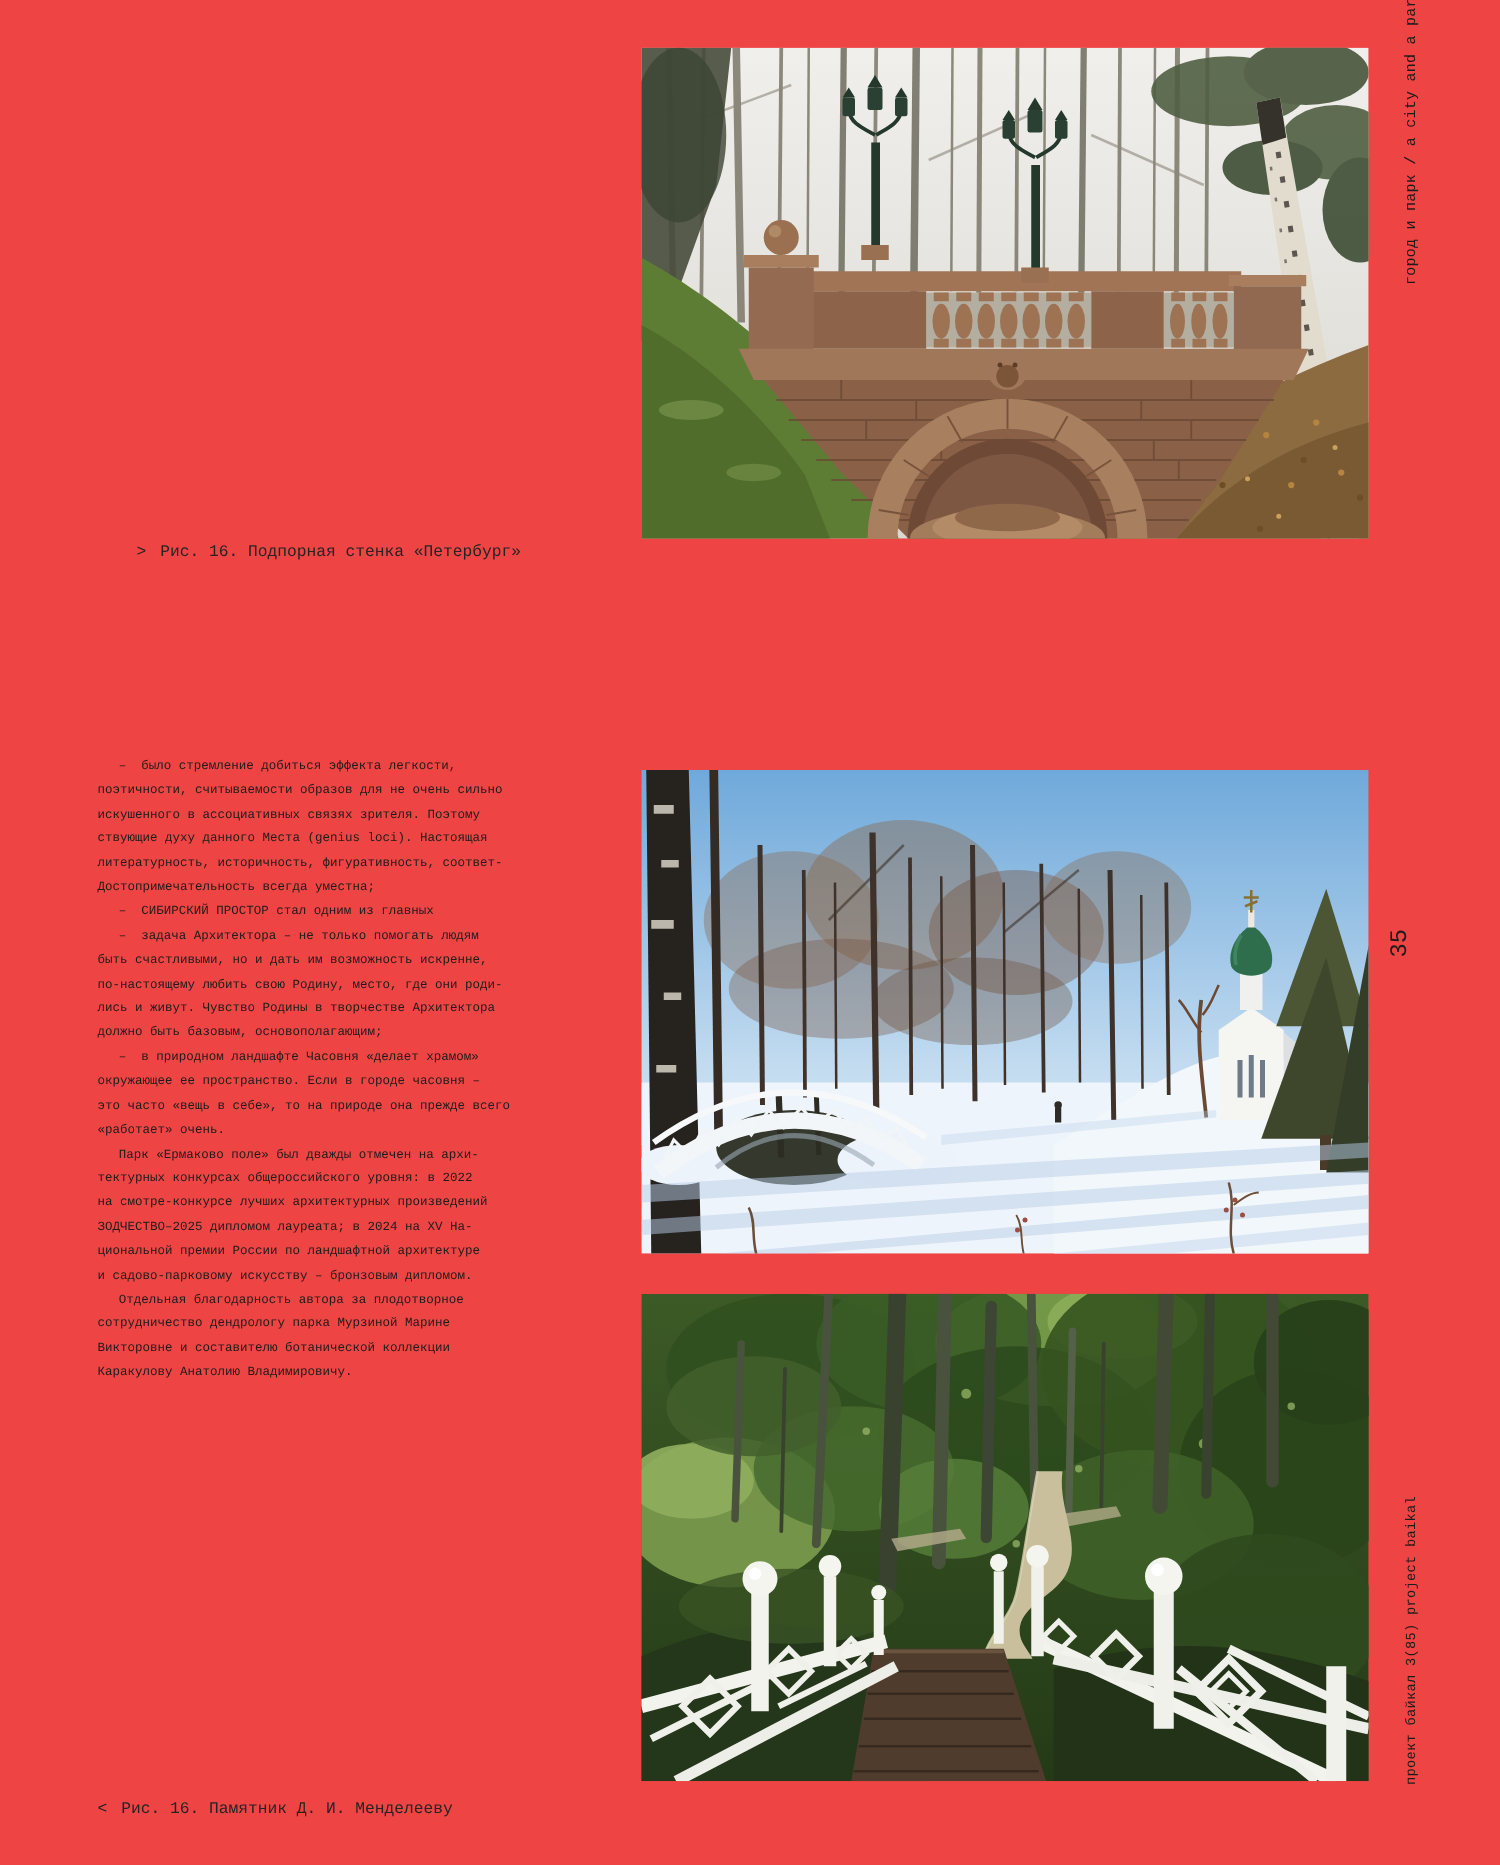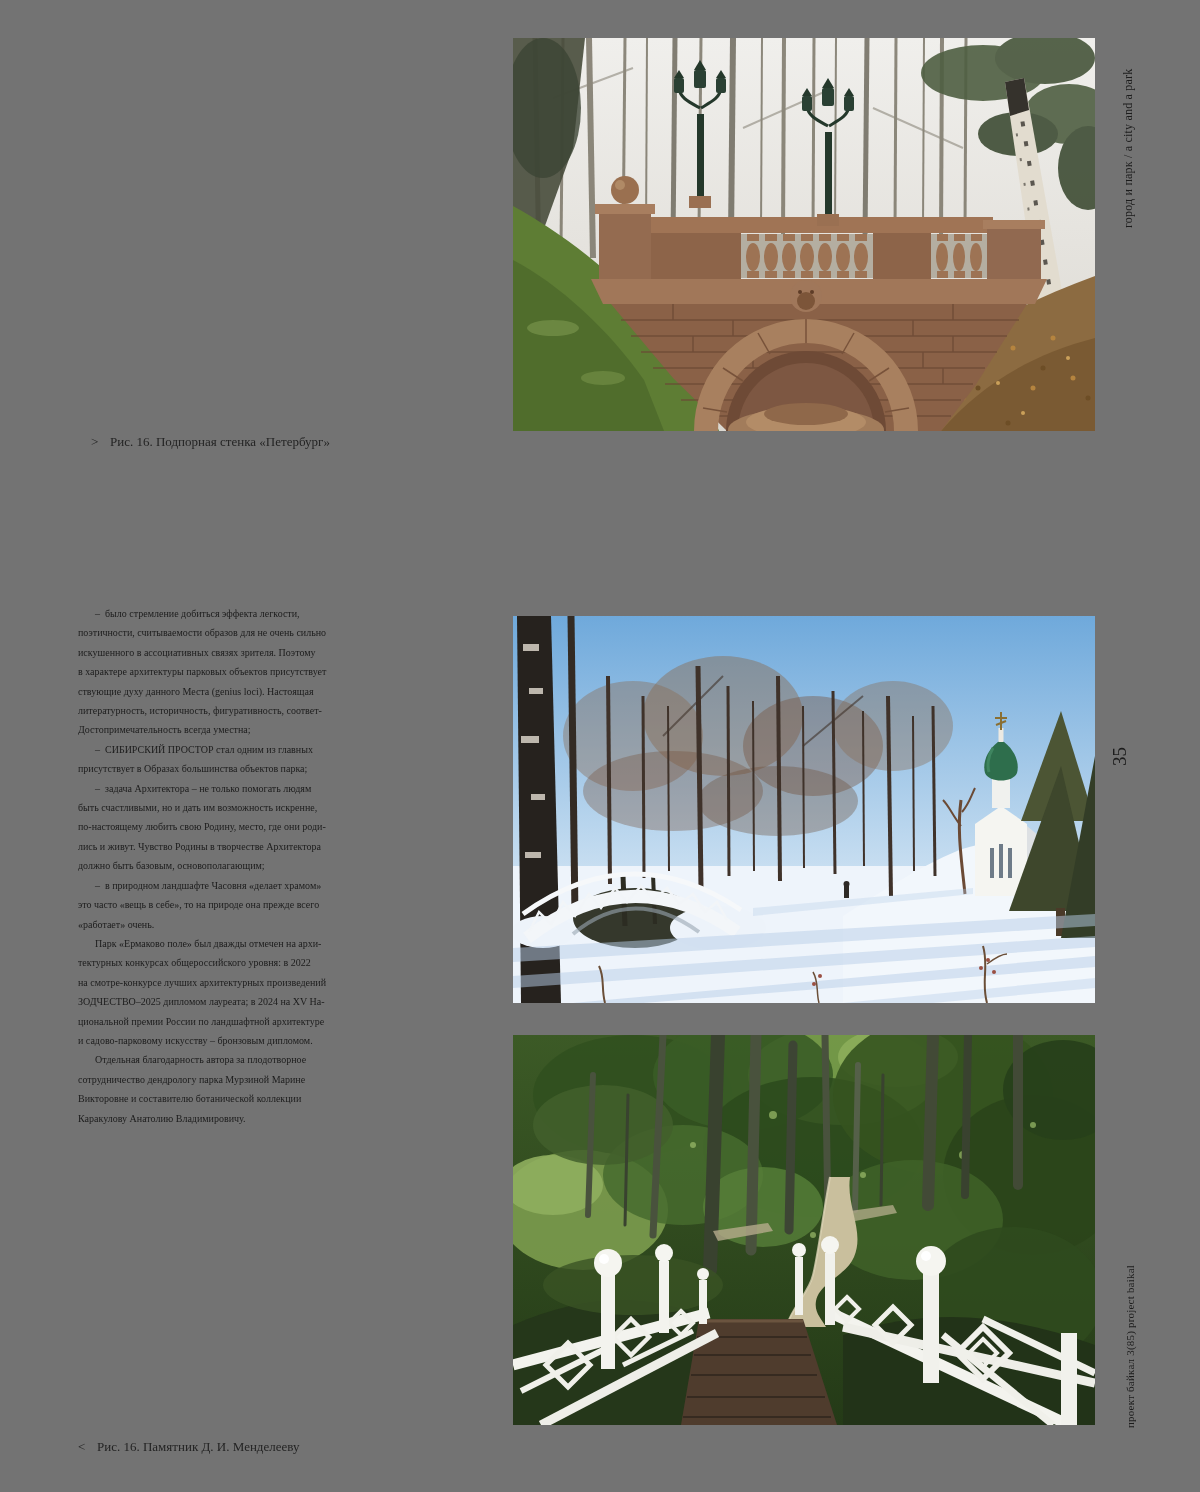--- a/index.html
+++ b/index.html
@@ -1,17 +1,17 @@
 <!DOCTYPE html>
 <html><head>
 <meta charset="utf-8">
 <style>
   html,body{margin:0;padding:0;background:#ffffff;}
-  .page{position:relative;width:1200px;height:1492px;background:#737373;overflow:hidden;
-        font-family:Liberation Serif, serif;color:#1f1f1f;}
+  .page{position:relative;width:1200px;height:1492px;background:#ef4444;overflow:hidden;
+        font-family:Liberation Mono, monospace;color:#1f1f1f;}
   
   .caption{position:absolute;font-size:13px;line-height:23px;color:#242424;white-space:pre;}
   .cap-marker{display:inline-block;width:19px;}
   .caption-top{left:78px;top:407px;}
   .caption-b{left:78px;top:1389px;}
   .cap-row{display:block;}
   
   .article{position:absolute;left:78px;top:604px;width:420px;}
   .para{margin:0;}
   .line{white-space:pre;font-size:10px;line-height:19.4px;color:#1c1c1c;}
@@ -35,38 +35,37 @@
 
   <div class="caption caption-top">
     <span class="cap-marker">&gt;</span><span>Рис. 16. Подпорная стенка «Петербург»</span>
   </div>
 
   <div class="article" id="article">
       <div class="para">
         <div class="line first">–  было стремление добиться эффекта легкости,</div>
         <div class="line">поэтичности, считываемости образов для не очень сильно</div>
         <div class="line">искушенного в ассоциативных связях зрителя. Поэтому</div>
-        <div class="line">в характере архитектуры парковых объектов присутствует</div>
         <div class="line">ствующие духу данного Места (genius loci). Настоящая</div>
         <div class="line">литературность, историчность, фигуративность, соответ-</div>
         <div class="line">Достопримечательность всегда уместна;</div>
       </div>
       <div class="para">
         <div class="line first">–  СИБИРСКИЙ ПРОСТОР стал одним из главных</div>
-        <div class="line">присутствует в Образах большинства объектов парка;</div>
       </div>
       <div class="para">
         <div class="line first">–  задача Архитектора – не только помогать людям</div>
         <div class="line">быть счастливыми, но и дать им возможность искренне,</div>
         <div class="line">по-настоящему любить свою Родину, место, где они роди-</div>
         <div class="line">лись и живут. Чувство Родины в творчестве Архитектора</div>
         <div class="line">должно быть базовым, основополагающим;</div>
       </div>
       <div class="para">
         <div class="line first">–  в природном ландшафте Часовня «делает храмом»</div>
+        <div class="line">окружающее ее пространство. Если в городе часовня –</div>
         <div class="line">это часто «вещь в себе», то на природе она прежде всего</div>
         <div class="line">«работает» очень.</div>
       </div>
       <div class="para">
         <div class="line first">Парк «Ермаково поле» был дважды отмечен на архи-</div>
         <div class="line">тектурных конкурсах общероссийского уровня: в 2022</div>
         <div class="line">на смотре-конкурсе лучших архитектурных произведений</div>
         <div class="line">ЗОДЧЕСТВО–2025 дипломом лауреата; в 2024 на XV На-</div>
         <div class="line">циональной премии России по ландшафтной архитектуре</div>
         <div class="line">и садово-парковому искусству – бронзовым дипломом.</div>

